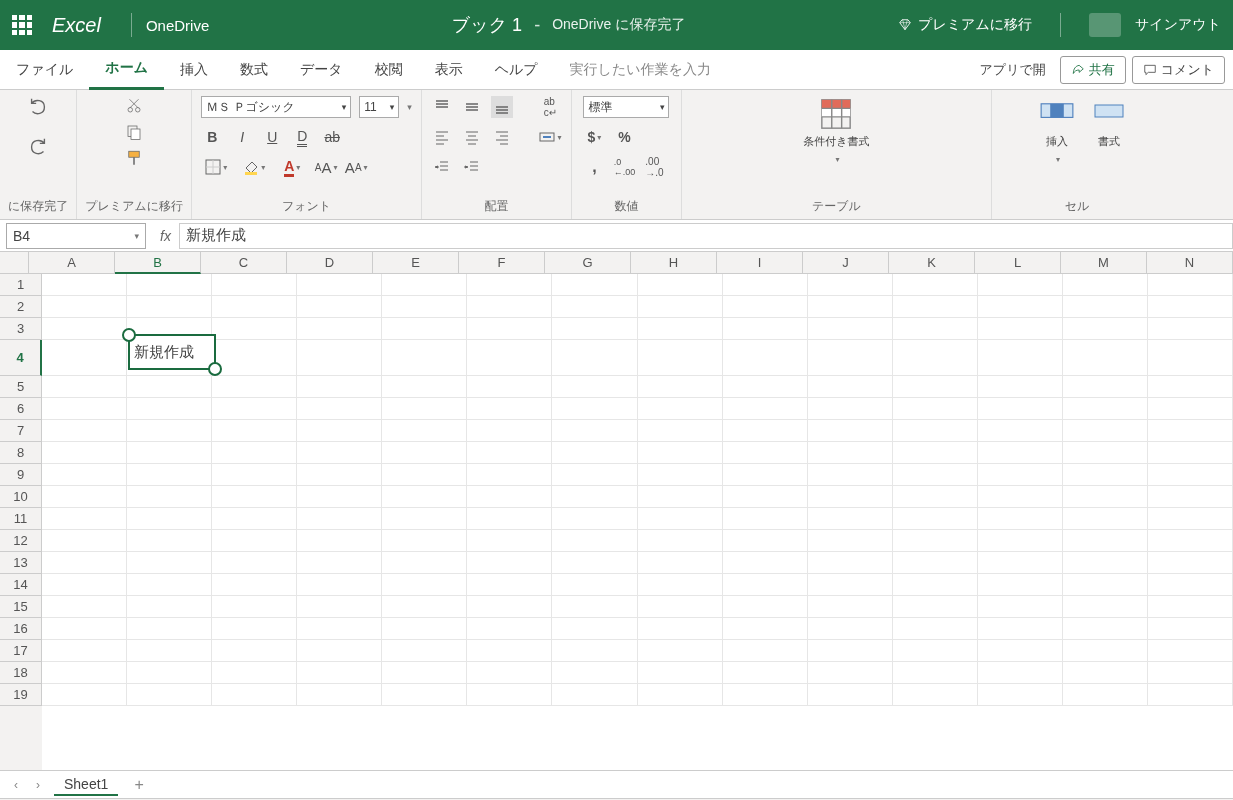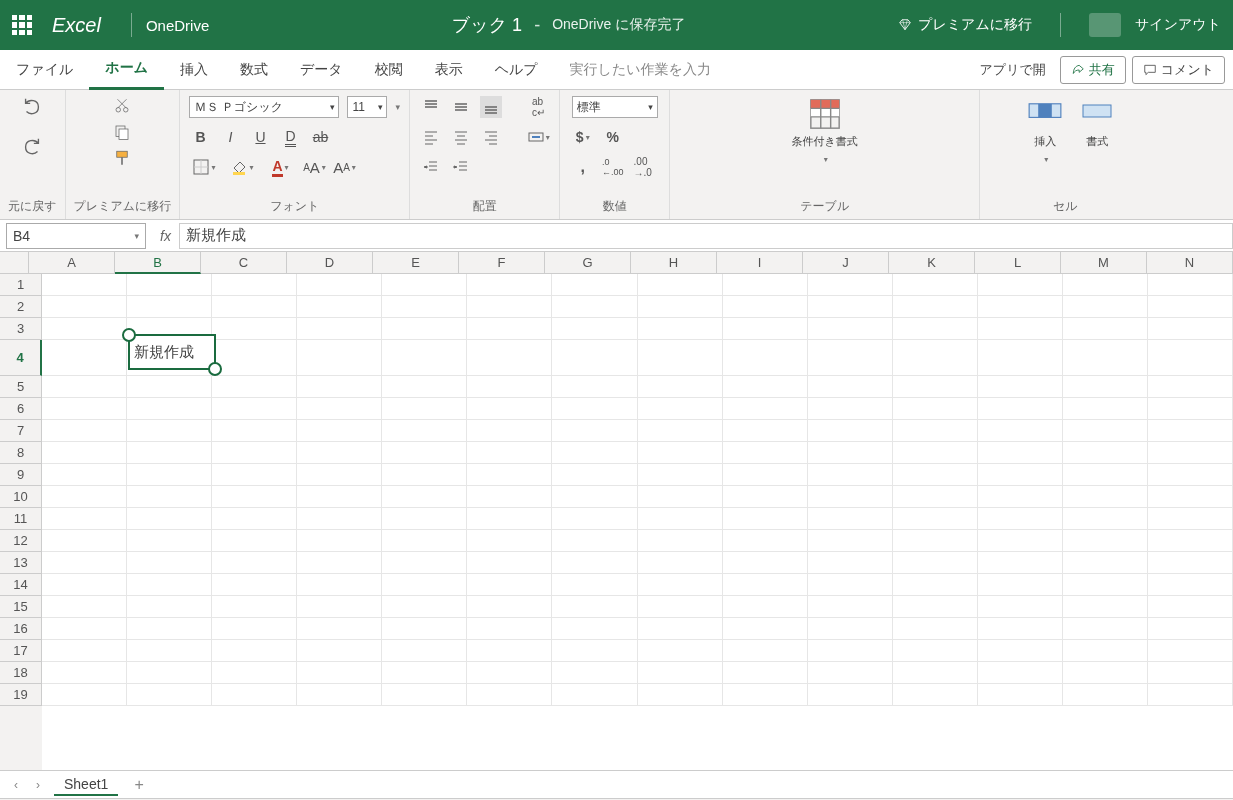--- a/index.html
+++ b/index.html
@@ -145,21 +145,21 @@
           <svg width="22" height="22" viewBox="0 0 24 24">
             <path d="M10 8H5V3M5 8c4-5 14-4 14 4s-9 9-13 5" fill="none" stroke="#666" stroke-width="1.5"></path>
           </svg>
         </div>
       <div class="ribicon">
           <svg width="22" height="22" viewBox="0 0 24 24">
             <path d="M14 8h5V3M19 8c-4-5-14-4-14 4s9 9 13 5" fill="none" stroke="#666" stroke-width="1.5"></path>
           </svg>
         </div>
     </div>
-    <div class="label">元に戻す</div>
+    <div class="label">に保存完了</div>
   </div>
 
   <div class="group" style="min-width:110px;">
     <div class="body">
       <div class="smallstack">
         <div class="smallicon">
             <svg width="18" height="18" viewBox="0 0 24 24">
               <circle cx="7" cy="17" r="3" fill="none" stroke="#666"></circle>
               <circle cx="17" cy="17" r="3" fill="none" stroke="#666"></circle>
               <path d="M6 3l12 12M18 3L6 15" stroke="#666"></path>

